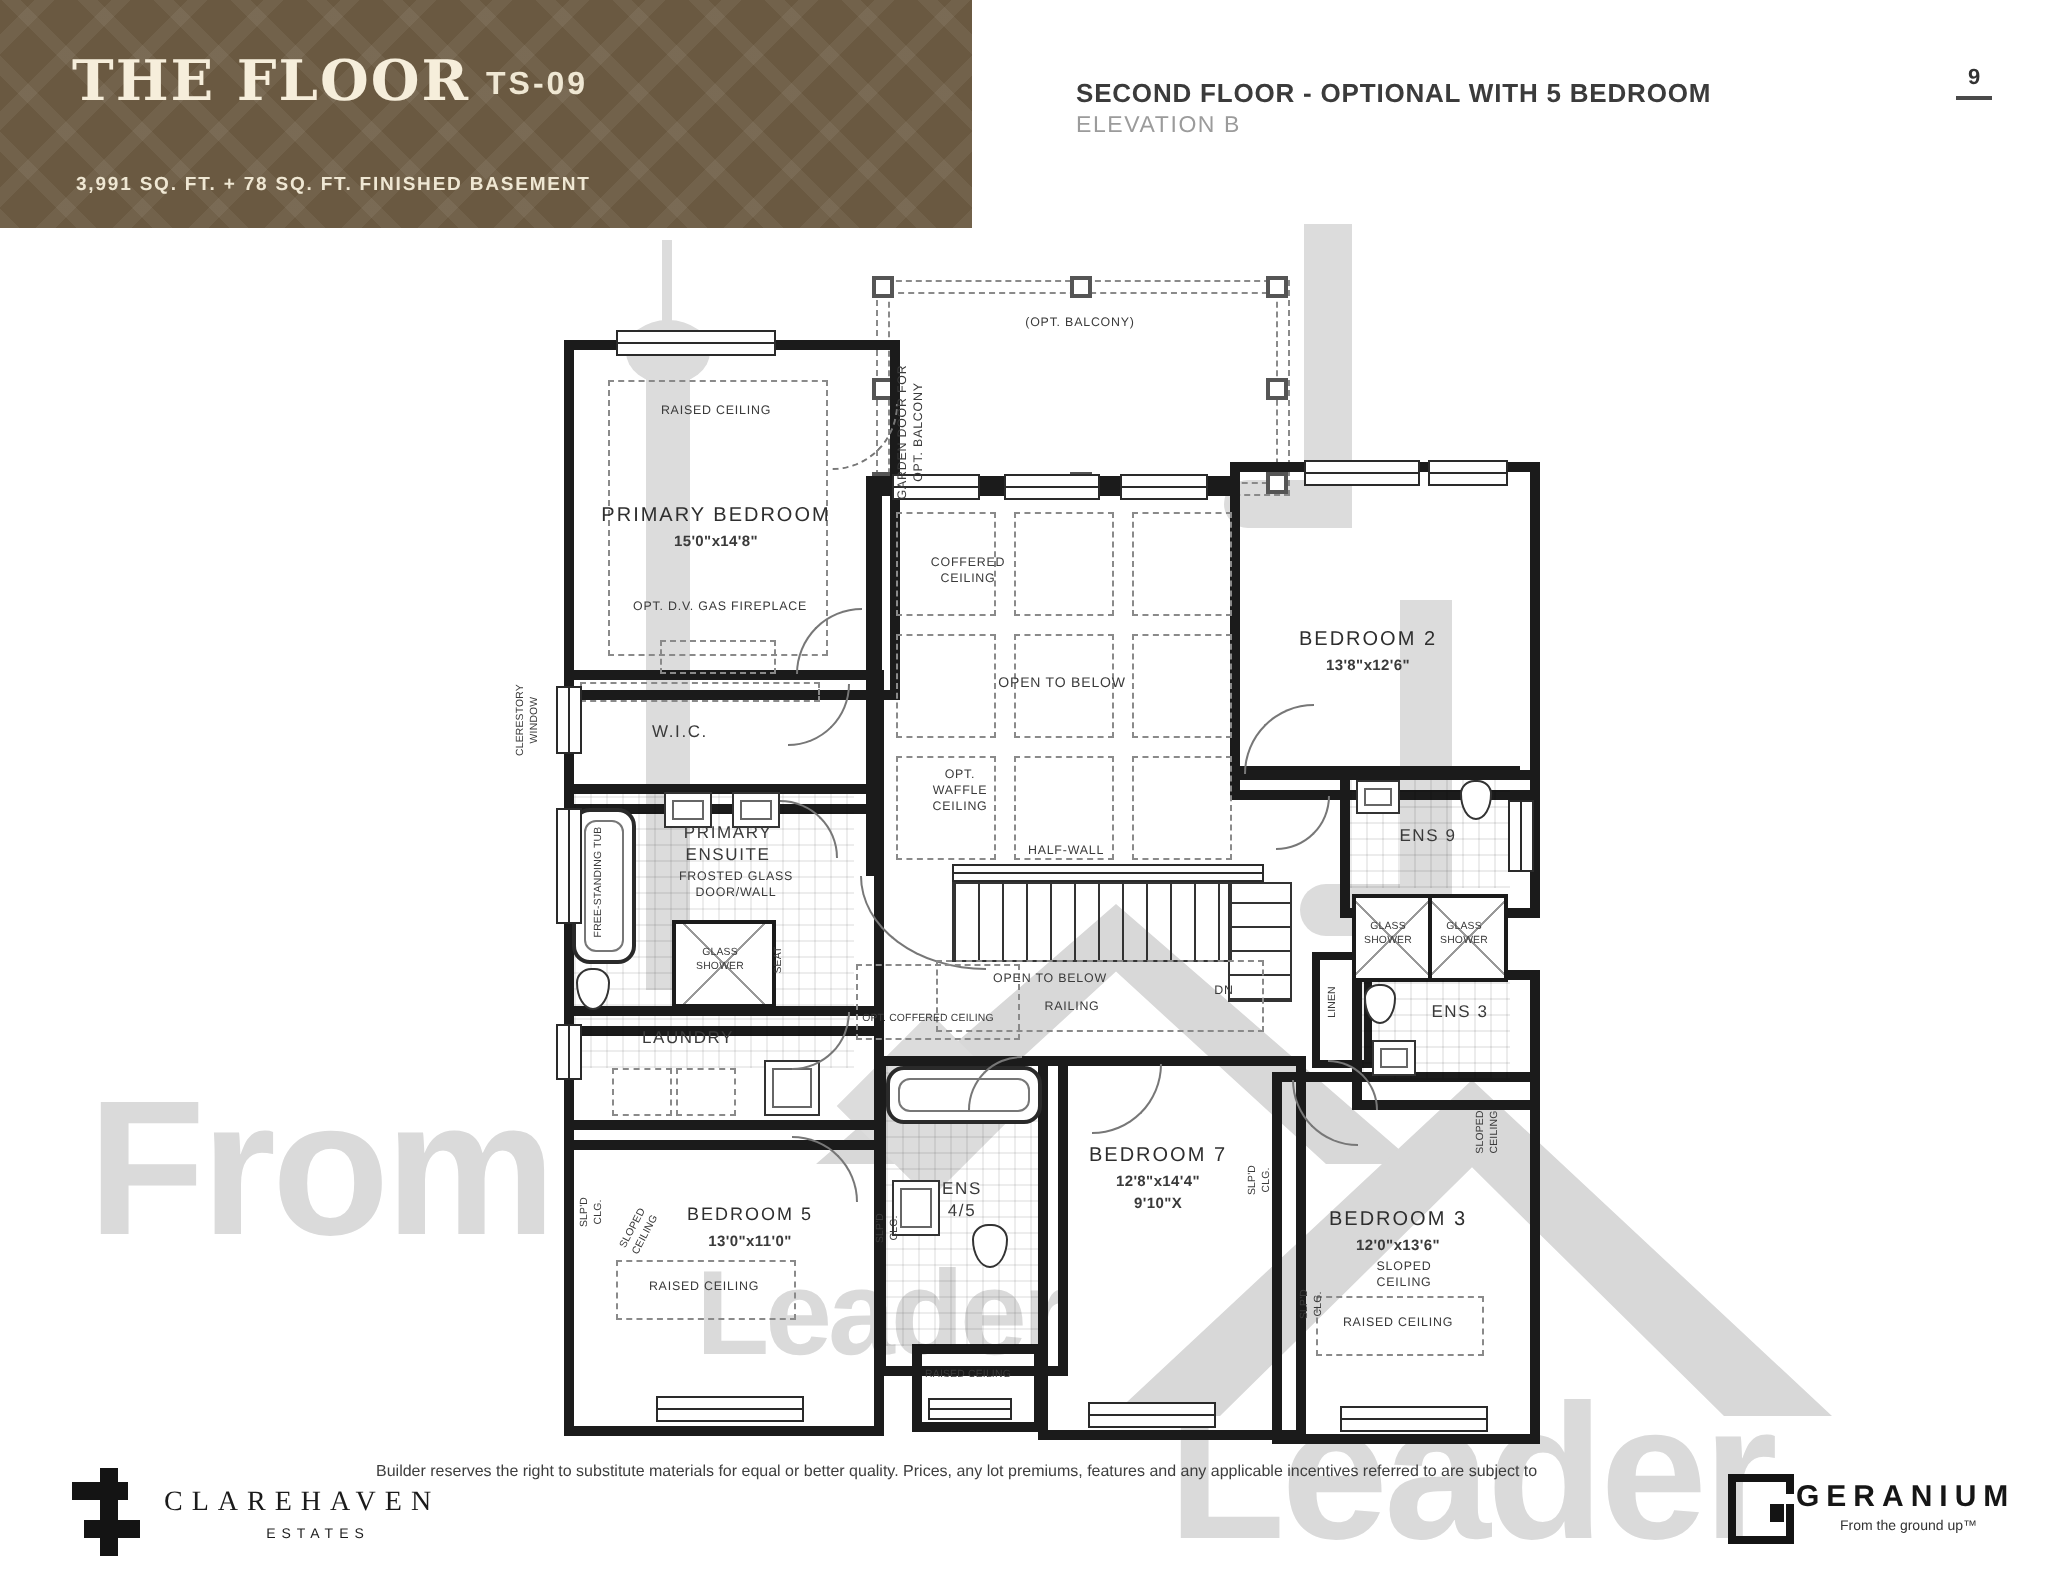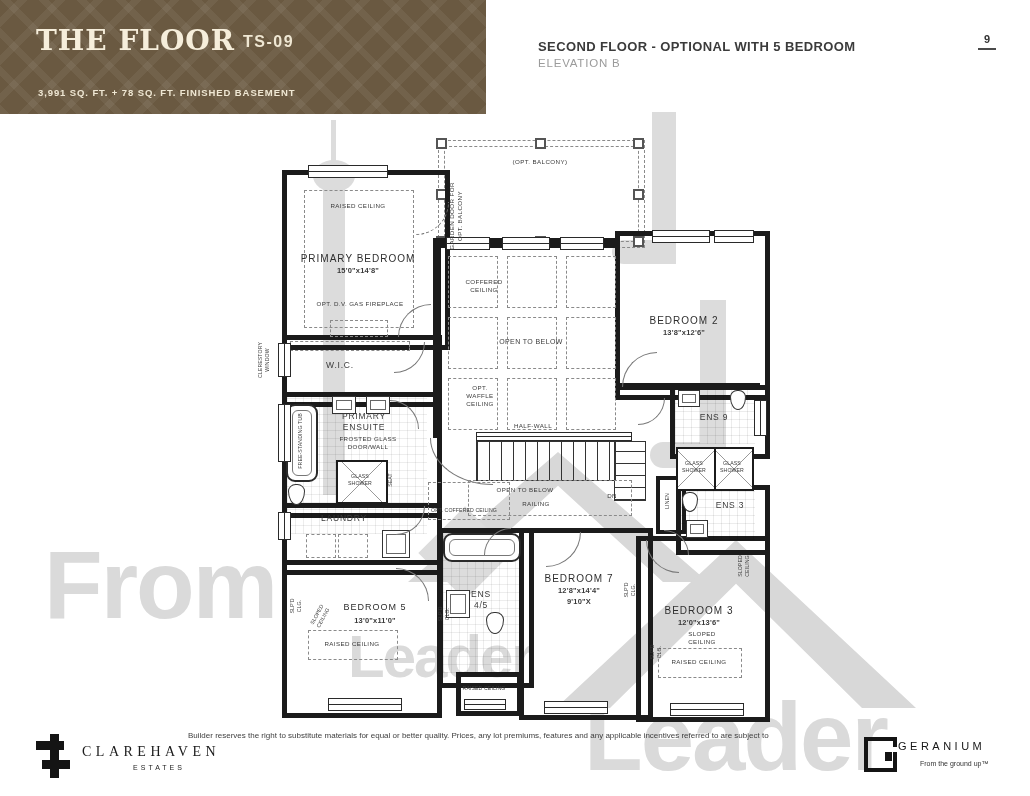--- a/index.html
+++ b/index.html
@@ -72,21 +72,21 @@
   .sm{font-size:6.2px;}
   .tiny{font-size:5.2px;letter-spacing:.1px;}
   .vert{transform:translate(-50%,-50%) rotate(-90deg);}
   .diag{transform:translate(-50%,-50%) rotate(-62deg);}
   
   .disc{left:188px;top:729px;width:656px;font-size:8px;line-height:13px;color:#3e3e3e;z-index:3;}
   .ch-name{left:82px;top:744px;font-family:"Liberation Serif",serif;font-size:14px;
      letter-spacing:4.5px;color:#1b1b1b;z-index:3;}
   .ch-sub{left:84px;top:764px;width:150px;text-align:center;font-size:7px;letter-spacing:3px;
      color:#1b1b1b;z-index:3;}
-  .ger-name{left:898px;top:740px;font-size:11px;font-weight:normal;letter-spacing:3.5px;color:#161616;z-index:3;}
+  .ger-name{left:898px;top:740px;font-size:15px;font-weight:bold;letter-spacing:3.5px;color:#161616;z-index:3;}
   .ger-tag{left:920px;top:760px;font-size:7px;color:#333;z-index:3;}
 </style>
 </head>
 <body>
 
 <div class="wm-shape" style="left:331px;top:120px;width:5px;height:48px"></div>
 <div class="wm-shape" style="left:313px;top:160px;width:42px;height:32px;border-radius:50%"></div>
 <div class="wm-shape" style="left:323px;top:185px;width:22px;height:310px"></div>
 <div class="wm-shape" style="left:652px;top:112px;width:24px;height:150px"></div>
 <div class="wm-shape" style="left:612px;top:240px;width:64px;height:24px;border-radius:12px 0 0 12px"></div>

